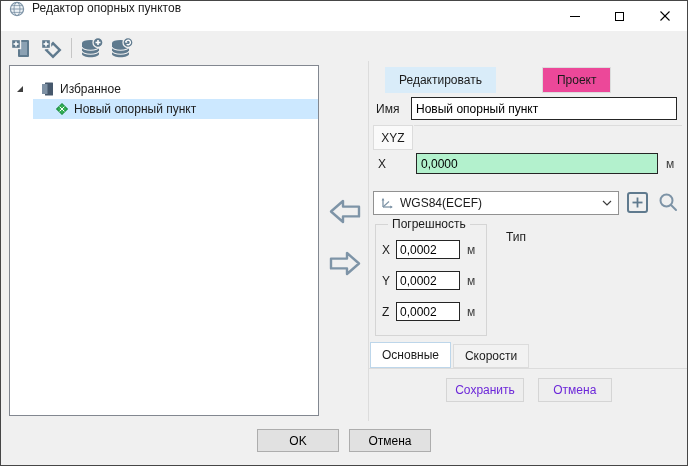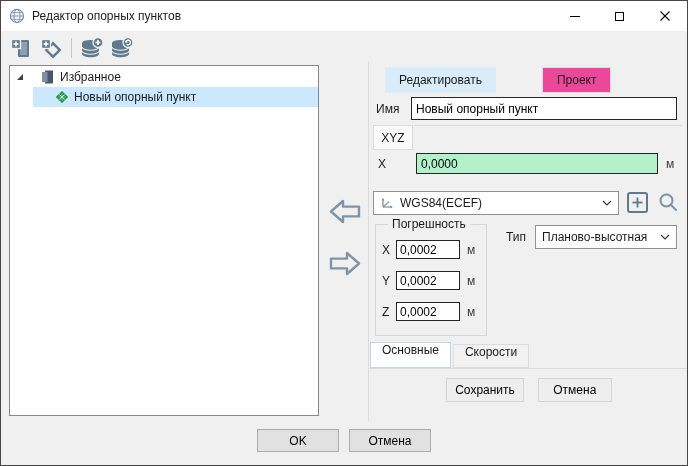--- a/index.html
+++ b/index.html
@@ -3,36 +3,36 @@
 <meta charset="utf-8">
 <style>
   * { box-sizing: border-box; }
   body { margin: 0; background: #fff; font-family: "Liberation Sans", sans-serif; }
   .window {
     position: relative; width: 688px; height: 466px;
     background: #f0f0f0; border: 1px solid #464646;
     font-size: 12px; color: #1b1b1b; overflow: hidden;
   }
   
-  .titlebar { height: 30px; background: #fff; display: flex; align-items: center; }
+  .titlebar { height: 30px; background: #fff; display: flex; align-items: flex-start; }
   .app-icon { margin-left: 8px; display: flex; }
   .title { margin-left: 7px; }
   .caption { margin-left: auto; display: flex; height: 100%; }
   .cap-btn { width: 45px; height: 100%; display: flex; align-items: center; justify-content: center; }
   .min-glyph { width: 10px; border-top: 1px solid #000; }
   .max-glyph { width: 9px; height: 9px; border: 1px solid #000; }
   
   .toolbar { height: 33px; display: flex; align-items: center; padding-left: 5px; }
   .tb-btn { width: 30px; height: 28px; display: flex; align-items: center; justify-content: center; }
   .tb-sep { width: 1px; height: 20px; background: #c6c6c6; margin: 0 5px; }
   
   .tree { position: absolute; left: 8px; top: 64px; width: 310px; height: 351px;
           background: #fff; border: 1px solid #828790; }
   .tree-row { height: 20px; display: flex; align-items: center; white-space: nowrap; }
-  .tree-row.root { padding-left: 5px; margin-top: 1px; }
+  .tree-row.root { padding-left: 5px; margin-top: 13px; }
   .tree-row.root .node-icon { margin-left: 14px; }
   .tree-row.selected { background: #cce8ff; margin-left: 23px; padding-left: 22px; }
   .expander { display: flex; }
   .node-icon { margin-right: 5px; display: flex; }
   
   .arrow-btn { position: absolute; display: flex; }
   .arrow-left { left: 327px; top: 197px; }
   .arrow-right { left: 327px; top: 249px; }
   
   .right-panel { position: absolute; left: 367px; top: 60px; width: 321px; height: 360px;
@@ -70,28 +70,28 @@
   .acc-row:first-of-type { margin-top: 15px; }
   .acc-lbl { width: 14px; }
   .acc-input { width: 64px; height: 19px; border: 1px solid #252525; padding: 0 3px;
                font: 12px "Liberation Sans", sans-serif; background: #fff; }
   .acc-unit { margin-left: 7px; color: #3c3c3c; }
   .type-label { position: absolute; left: 137px; top: 169px; }
   .type-combo { position: absolute; left: 166px; top: 164px; width: 142px; height: 24px;
                 background: #fff; border: 1px solid #919191; display: flex; align-items: center;
                 padding: 0 6px; }
   .btab-strip { position: absolute; left: 1px; top: 281px; display: flex; align-items: flex-end; }
-  .btab { height: 24px; display: flex; padding: 0 11px; }
+  .btab { height: 24px; display: flex; align-items: center; padding: 0 11px; }
   .btab.active { background: #fff; border: 1px solid #bdd6ea; height: 26px; }
   .btab.inactive { background: #f2f2f2; border: 1px solid #dcdcdc; margin-left: 2px; }
   .btab-line { position: absolute; left: 0; right: 0; top: 307px; border-top: 1px solid #dcdcdc; }
   .save-row { position: absolute; left: 0; right: 0; top: 317px; display: flex;
               justify-content: center; gap: 14px; }
   .btn-disabled { min-width: 74px; height: 24px; padding: 0 8px; background: #eeeeee;
-                  border: 1px solid #d5d5d5; color: #000000;
+                  border: 1px solid #d5d5d5; color: #6d28d9;
                   display: flex; align-items: center; justify-content: center; }
   
   .footer { position: absolute; left: 0; right: 0; top: 428px; display: flex;
             justify-content: center; gap: 10px; }
   .btn { width: 82px; height: 23px; background: #e1e1e1; border: 1px solid #adadad;
          display: flex; align-items: center; justify-content: center; color: #000; }
 </style>
 </head>
 <body>
 
@@ -269,28 +269,20 @@
         <span class="acc-unit">м</span>
       </div>
       <div class="acc-row">
         <span class="acc-lbl">Z</span>
         <input class="acc-input" type="text" value="0,0002" style="">
         <span class="acc-unit">м</span>
       </div>
     </div>
 
     <span class="type-label">Тип</span>
-    <div class="type-combo">
-      <span>Планово-высотная</span>
-      <span class="combo-chevron">
-        <svg width="10" height="6" viewBox="0 0 10 6">
-            <polyline points="1,1 5,5 9,1" fill="none" stroke="#3c3c3c" stroke-width="1.2"></polyline>
-          </svg>
-      </span>
-    </div>
 
     <div class="btab-strip">
       <div class="btab active">
         <span>Основные</span>
       </div>
       <div class="btab inactive">
         <span>Скорости</span>
       </div>
     </div>
     <div class="btab-line"></div>

